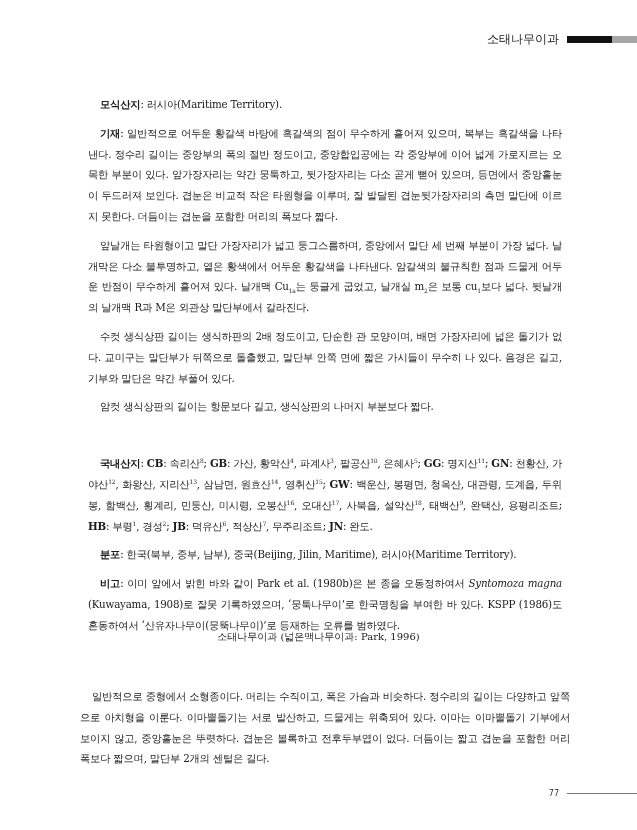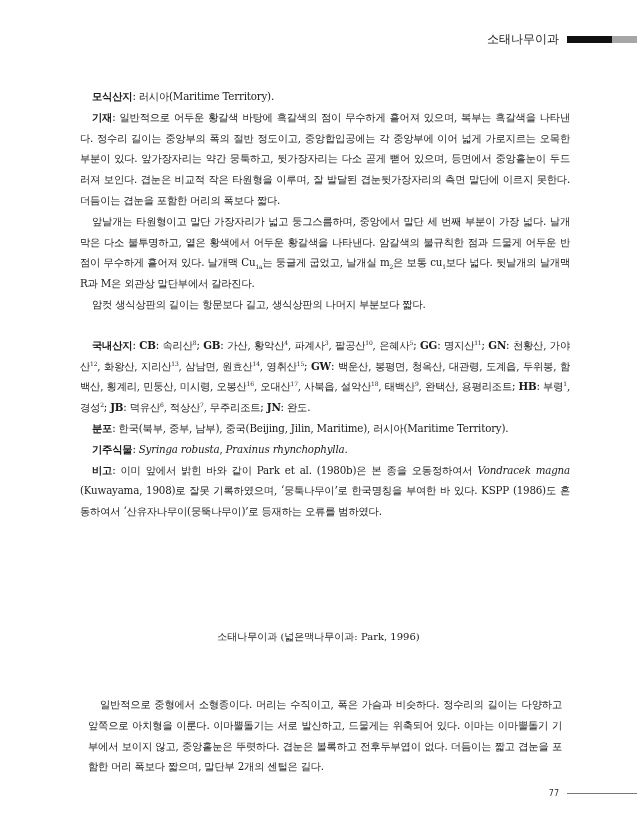--- a/index.html
+++ b/index.html
@@ -3,61 +3,61 @@
 <meta charset="utf-8">
 <style>
   html, body { margin:0; padding:0; background:#ffffff; }
   body { width:637px; height:830px; position:relative; overflow:hidden;
          font-family:"DejaVu Serif","Liberation Serif",serif; color:#1a1a1a; }
   .running-head { position:absolute; top:34px; right:0; height:10px; display:flex; align-items:center; }
   .running-head .label { font-family:"DejaVu Sans","Liberation Sans",sans-serif; font-size:12px; color:#222; margin-right:8px; }
   .running-head .bar-black { width:45px; height:7px; background:#111; }
   .running-head .bar-grey { width:25px; height:7px; background:#a6a6a6; }
   .body-text { position:absolute; left:80px; top:86px; width:490px; font-size:10.3px; line-height:20.8px; text-align:justify; letter-spacing:-0.2px; }
-  .body-text p { margin:0; text-indent:12px; }
+  .body-text p { margin:8px; text-indent:12px; }
   .body-text .gap { height:20px; }
   .lab { font-weight:bold; font-family:"DejaVu Sans","Liberation Sans",sans-serif; }
   .bold { font-weight:bold; }
   i { font-style:italic; }
   sup { font-size:6px; line-height:0; vertical-align:super; }
   sub { font-size:6px; line-height:0; vertical-align:sub; }
   .family-heading { position:absolute; left:0; width:637px; top:626px; text-align:center; font-size:10px; line-height:22px; }
   .family-body { position:absolute; left:80px; top:686px; width:490px; font-size:10.3px; line-height:20.8px; text-align:justify; letter-spacing:-0.2px; }
-  .family-body p { margin:8px; text-indent:12px; }
+  .family-body p { margin:0; text-indent:12px; }
   .footer { position:absolute; top:789px; right:0; display:flex; align-items:center; }
   .footer .pageno { font-family:"DejaVu Sans","Liberation Sans",sans-serif; font-size:8px; color:#333; margin-right:8px; }
   .footer .rule { width:70px; height:1px; background:#777; }
 </style>
 </head>
 <body>
 
 <div class="running-head">
   <span class="label">소태나무이과</span>
   <span class="bar-black"></span>
   <span class="bar-grey"></span>
 </div>
 
 <div class="body-text">
   <p><span class="lab">모식산지</span><span>: 러시아(Maritime Territory).</span></p>
 
   <p><span class="lab">기재</span><span>: 일반적으로 어두운 황갈색 바탕에 흑갈색의 점이 무수하게 흩어져 있으며, 복부는 흑갈색을 나타낸다. 정수리 길이는 중앙부의 폭의 절반 정도이고, 중앙합입공에는 각 중앙부에 이어 넓게 가로지르는 오목한 부분이 있다. 앞가장자리는 약간 뭉툭하고, 뒷가장자리는 다소 곧게 뻗어 있으며, 등면에서 중앙홑눈이 두드러져 보인다. 겹눈은 비교적 작은 타원형을 이루며, 잘 발달된 겹눈뒷가장자리의 측면 말단에 이르지 못한다. 더듬이는 겹눈을 포함한 머리의 폭보다 짧다.</span></p>
 
   <p><span>앞날개는 타원형이고 말단 가장자리가 넓고 둥그스름하며, 중앙에서 말단 세 번째 부분이 가장 넓다. 날개막은 다소 불투명하고, 옅은 황색에서 어두운 황갈색을 나타낸다. 암갈색의 불규칙한 점과 드물게 어두운 반점이 무수하게 흩어져 있다. 날개맥 Cu</span><sub>1a</sub><span>는 둥글게 굽었고, 날개실 m</span><sub>2</sub><span>은 보통 cu</span><sub>1</sub><span>보다 넓다. 뒷날개의 날개맥 R과 M은 외관상 말단부에서 갈라진다.</span></p>
 
+  <p>수컷 생식상판 길이는 생식하판의 2배 정도이고, 단순한 관 모양이며, 배면 가장자리에 넓은 돌기가 없다. 교미구는 말단부가 뒤쪽으로 돌출했고, 말단부 안쪽 면에 짧은 가시들이 무수히 나 있다. 음경은 길고, 기부와 말단은 약간 부풀어 있다.</p>
   <p>암컷 생식상판의 길이는 항문보다 길고, 생식상판의 나머지 부분보다 짧다.</p>
 
   <div class="gap"></div>
 
   <p><span class="lab">국내산지</span><span id="locality-list">: <span class="bold">CB</span>: <span>속리산</span><sup>8</sup>; <span class="bold">GB</span>: <span>가산</span>, <span>황악산</span><sup>4</sup>, <span>파계사</span><sup>3</sup>, <span>팔공산</span><sup>10</sup>, <span>은혜사</span><sup>5</sup>; <span class="bold">GG</span>: <span>명지산</span><sup>11</sup>; <span class="bold">GN</span>: <span>천황산</span>, <span>가야산</span><sup>12</sup>, <span>화왕산</span>, <span>지리산</span><sup>13</sup>, <span>삼남면</span>, <span>원효산</span><sup>14</sup>, <span>영취산</span><sup>15</sup>; <span class="bold">GW</span>: <span>백운산</span>, <span>봉평면</span>, <span>청옥산</span>, <span>대관령</span>, <span>도계읍</span>, <span>두위봉</span>, <span>함백산</span>, <span>횡계리</span>, <span>민둥산</span>, <span>미시령</span>, <span>오봉산</span><sup>16</sup>, <span>오대산</span><sup>17</sup>, <span>사북읍</span>, <span>설악산</span><sup>18</sup>, <span>태백산</span><sup>9</sup>, <span>완택산</span>, <span>용평리조트</span>; <span class="bold">HB</span>: <span>부령</span><sup>1</sup>, <span>경성</span><sup>2</sup>; <span class="bold">JB</span>: <span>덕유산</span><sup>6</sup>, <span>적상산</span><sup>7</sup>, <span>무주리조트</span>; <span class="bold">JN</span>: <span>완도</span>.</span></p>
 
   <p><span class="lab">분포</span><span>: 한국(북부, 중부, 남부), 중국(Beijing, Jilin, Maritime), 러시아(Maritime Territory).</span></p>
 
-  <p><span class="lab">기주식물</span><span>: </span><i>Syringa robusta</i><span>, </span><i>Praxinus rhynchophylla</i><span>.</span></p>
 
-  <p><span class="lab">비고</span><span>: 이미 앞에서 밝힌 바와 같이 Park et al. (1980b)은 본 종을 오동정하여서 </span><i>Vondracek magna</i><span> (Kuwayama, 1908)로 잘못 기록하였으며, ‘뭉툭나무이’로 한국명칭을 부여한 바 있다. KSPP (1986)도 혼동하여서 ‘산유자나무이(뭉뚝나무이)’로 등재하는 오류를 범하였다.</span></p>
+  <p><span class="lab">비고</span><span>: 이미 앞에서 밝힌 바와 같이 Park et al. (1980b)은 본 종을 오동정하여서 </span><i>Syntomoza magna</i><span> (Kuwayama, 1908)로 잘못 기록하였으며, ‘뭉툭나무이’로 한국명칭을 부여한 바 있다. KSPP (1986)도 혼동하여서 ‘산유자나무이(뭉뚝나무이)’로 등재하는 오류를 범하였다.</span></p>
 </div>
 
 <div class="family-heading">
   <div>소태나무이과 (넓은맥나무이과: Park, 1996)</div>
 </div>
 
 <div class="family-body">
   <p>일반적으로 중형에서 소형종이다. 머리는 수직이고, 폭은 가슴과 비슷하다. 정수리의 길이는 다양하고 앞쪽으로 아치형을 이룬다. 이마뿔돌기는 서로 발산하고, 드물게는 위축되어 있다. 이마는 이마뿔돌기 기부에서 보이지 않고, 중앙홑눈은 뚜렷하다. 겹눈은 볼록하고 전후두부엽이 없다. 더듬이는 짧고 겹눈을 포함한 머리 폭보다 짧으며, 말단부 2개의 센털은 길다.</p>
 </div>
 

